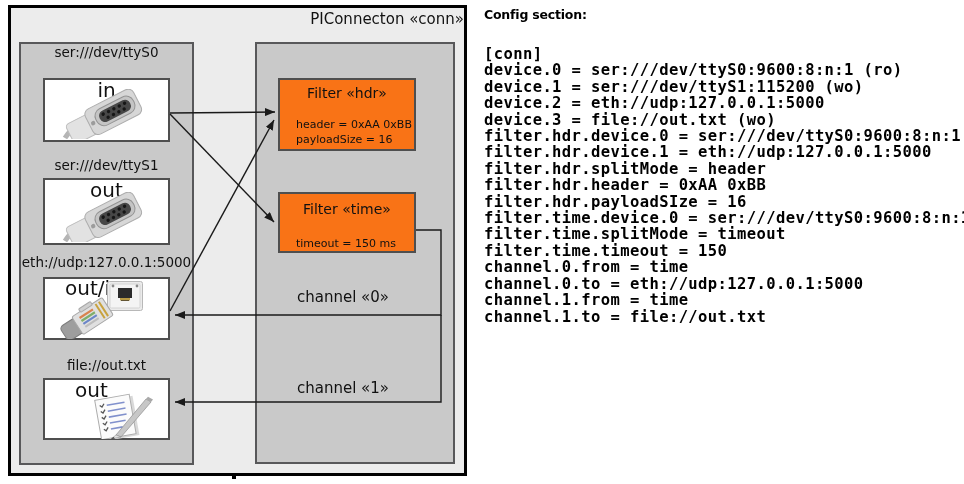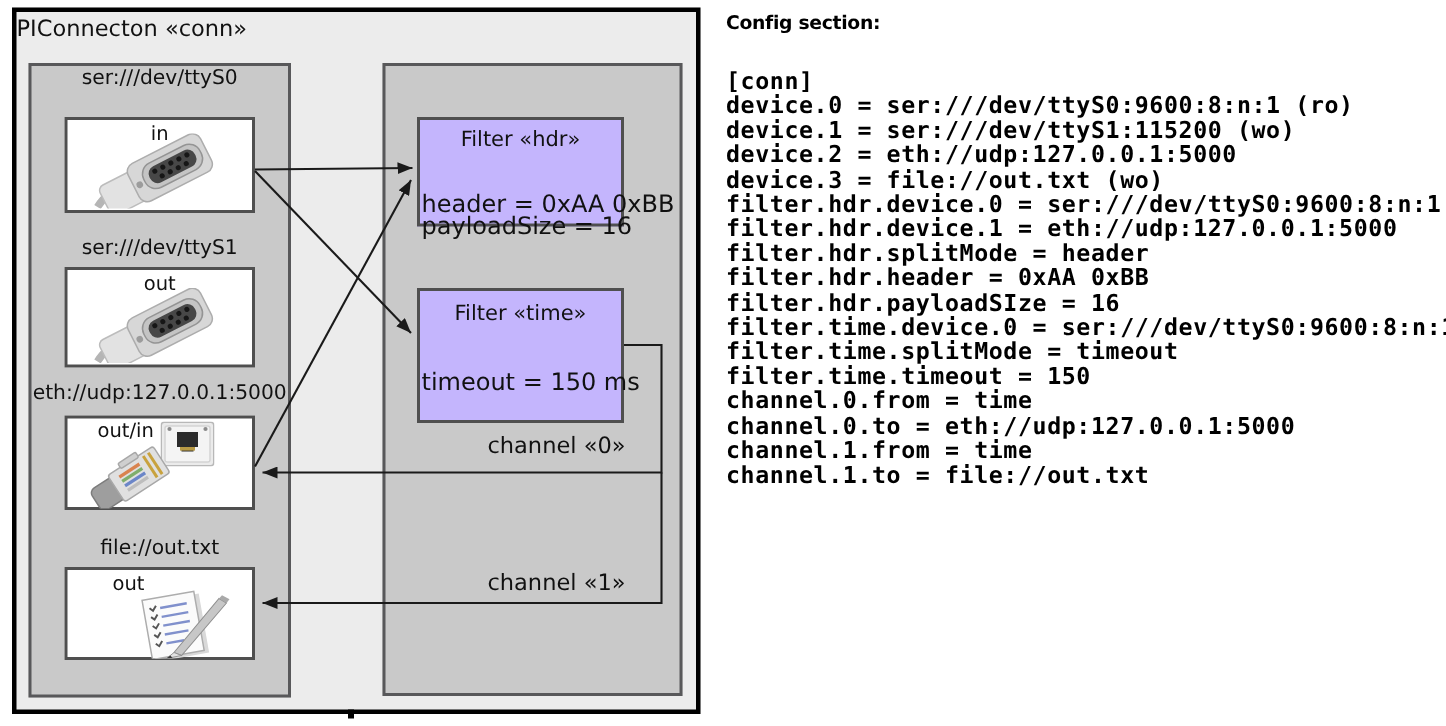--- a/index.html
+++ b/index.html
@@ -7,51 +7,51 @@
     width:964px;height:484px;background:#ffffff;position:relative;overflow:hidden;
     font-family:"DejaVu Sans","Liberation Sans",sans-serif;color:#111;
     -webkit-font-smoothing:antialiased;
   }
   
   .diagram{
     position:absolute;left:8px;top:5px;width:459px;height:471px;
     background:#ececec;border:3px solid #000;box-sizing:border-box;
   }
   .diagram-title{
-    position:absolute;left:0;top:2px;width:100%;text-align:left;
+    position:absolute;left:0;top:2px;width:100%;text-align:right;
     font-size:15px;line-height:18px;
   }
   .panel{
     position:absolute;background:#c9c9c9;border:2px solid #58585a;box-sizing:border-box;
   }
   .left-panel{left:8px;top:34px;width:175px;height:423px;}
   .right-panel{left:244px;top:34px;width:200px;height:422px;}
   .filters-title{
     position:absolute;left:244px;top:40px;width:200px;text-align:center;
     font-size:15px;line-height:17px;margin-top:35px;
   }
   .dev-label{
     position:absolute;left:8px;width:175px;text-align:center;
     font-size:13.5px;line-height:17px;white-space:nowrap;
   }
   .dev-box{
     position:absolute;left:32px;width:127px;background:#fff;
     border:2px solid #4f4f4f;box-sizing:border-box;
   }
-  .port{position:absolute;font-size:13px;line-height:18px;}
+  .port{position:absolute;font-size:20px;line-height:18px;}
   .port-center{left:0;top:1px;width:100%;text-align:center;}
   .dev-icon{position:absolute;}
   .filter-box{
-    position:absolute;left:267px;width:138px;background:#c4b5fd;
+    position:absolute;left:267px;width:138px;background:#f97316;
     border:2px solid #4f4f4f;box-sizing:border-box;padding-left:16px;
   }
   .filter-title{position:absolute;left:0;top:5px;width:100%;text-align:center;font-size:14px;}
-  .filter-props{position:absolute;left:1px;font-size:16px;line-height:15px;white-space:nowrap;margin-top:11px;}
+  .filter-props{position:absolute;left:16px;font-size:11px;line-height:15px;white-space:nowrap;}
   .channel-label{
-    position:absolute;left:286px;width:120px;text-align:right;
+    position:absolute;left:286px;width:120px;text-align:left;
     font-size:15px;line-height:17px;white-space:nowrap;
   }
   .wires{position:absolute;left:0;top:0;pointer-events:none;}
   .crop-mark{position:absolute;left:232px;top:473px;width:4px;height:6px;background:#000;}
   
   .config{position:absolute;left:484px;top:8px;}
   .config-heading{
     font-family:"DejaVu Sans","Liberation Sans",sans-serif;
     font-size:12.5px;font-weight:bold;letter-spacing:-0.2px;line-height:14px;color:#000;
   }
@@ -184,21 +184,21 @@
   </div>
 
   <div class="filter-box" style="top:70px;height:73px">
     <div class="filter-title">Filter «hdr»</div>
     <div class="filter-props" style="top:37px">
       <div>header = 0xAA 0xBB</div>
       <div>payloadSize = 16</div>
     </div>
   </div>
 
-  <div class="filter-box" style="top:184px;height:90px">
+  <div class="filter-box" style="top:184px;height:61px">
     <div class="filter-title" style="top:7px">Filter «time»</div>
     <div class="filter-props" style="top:42px">
       <div>timeout = 150 ms</div>
     </div>
   </div>
 
   <div class="channel-label" style="top:281px">channel «0»</div>
   <div class="channel-label" style="top:372px">channel «1»</div>
 
   <svg class="wires" width="453" height="465" viewBox="0 0 453 465">

